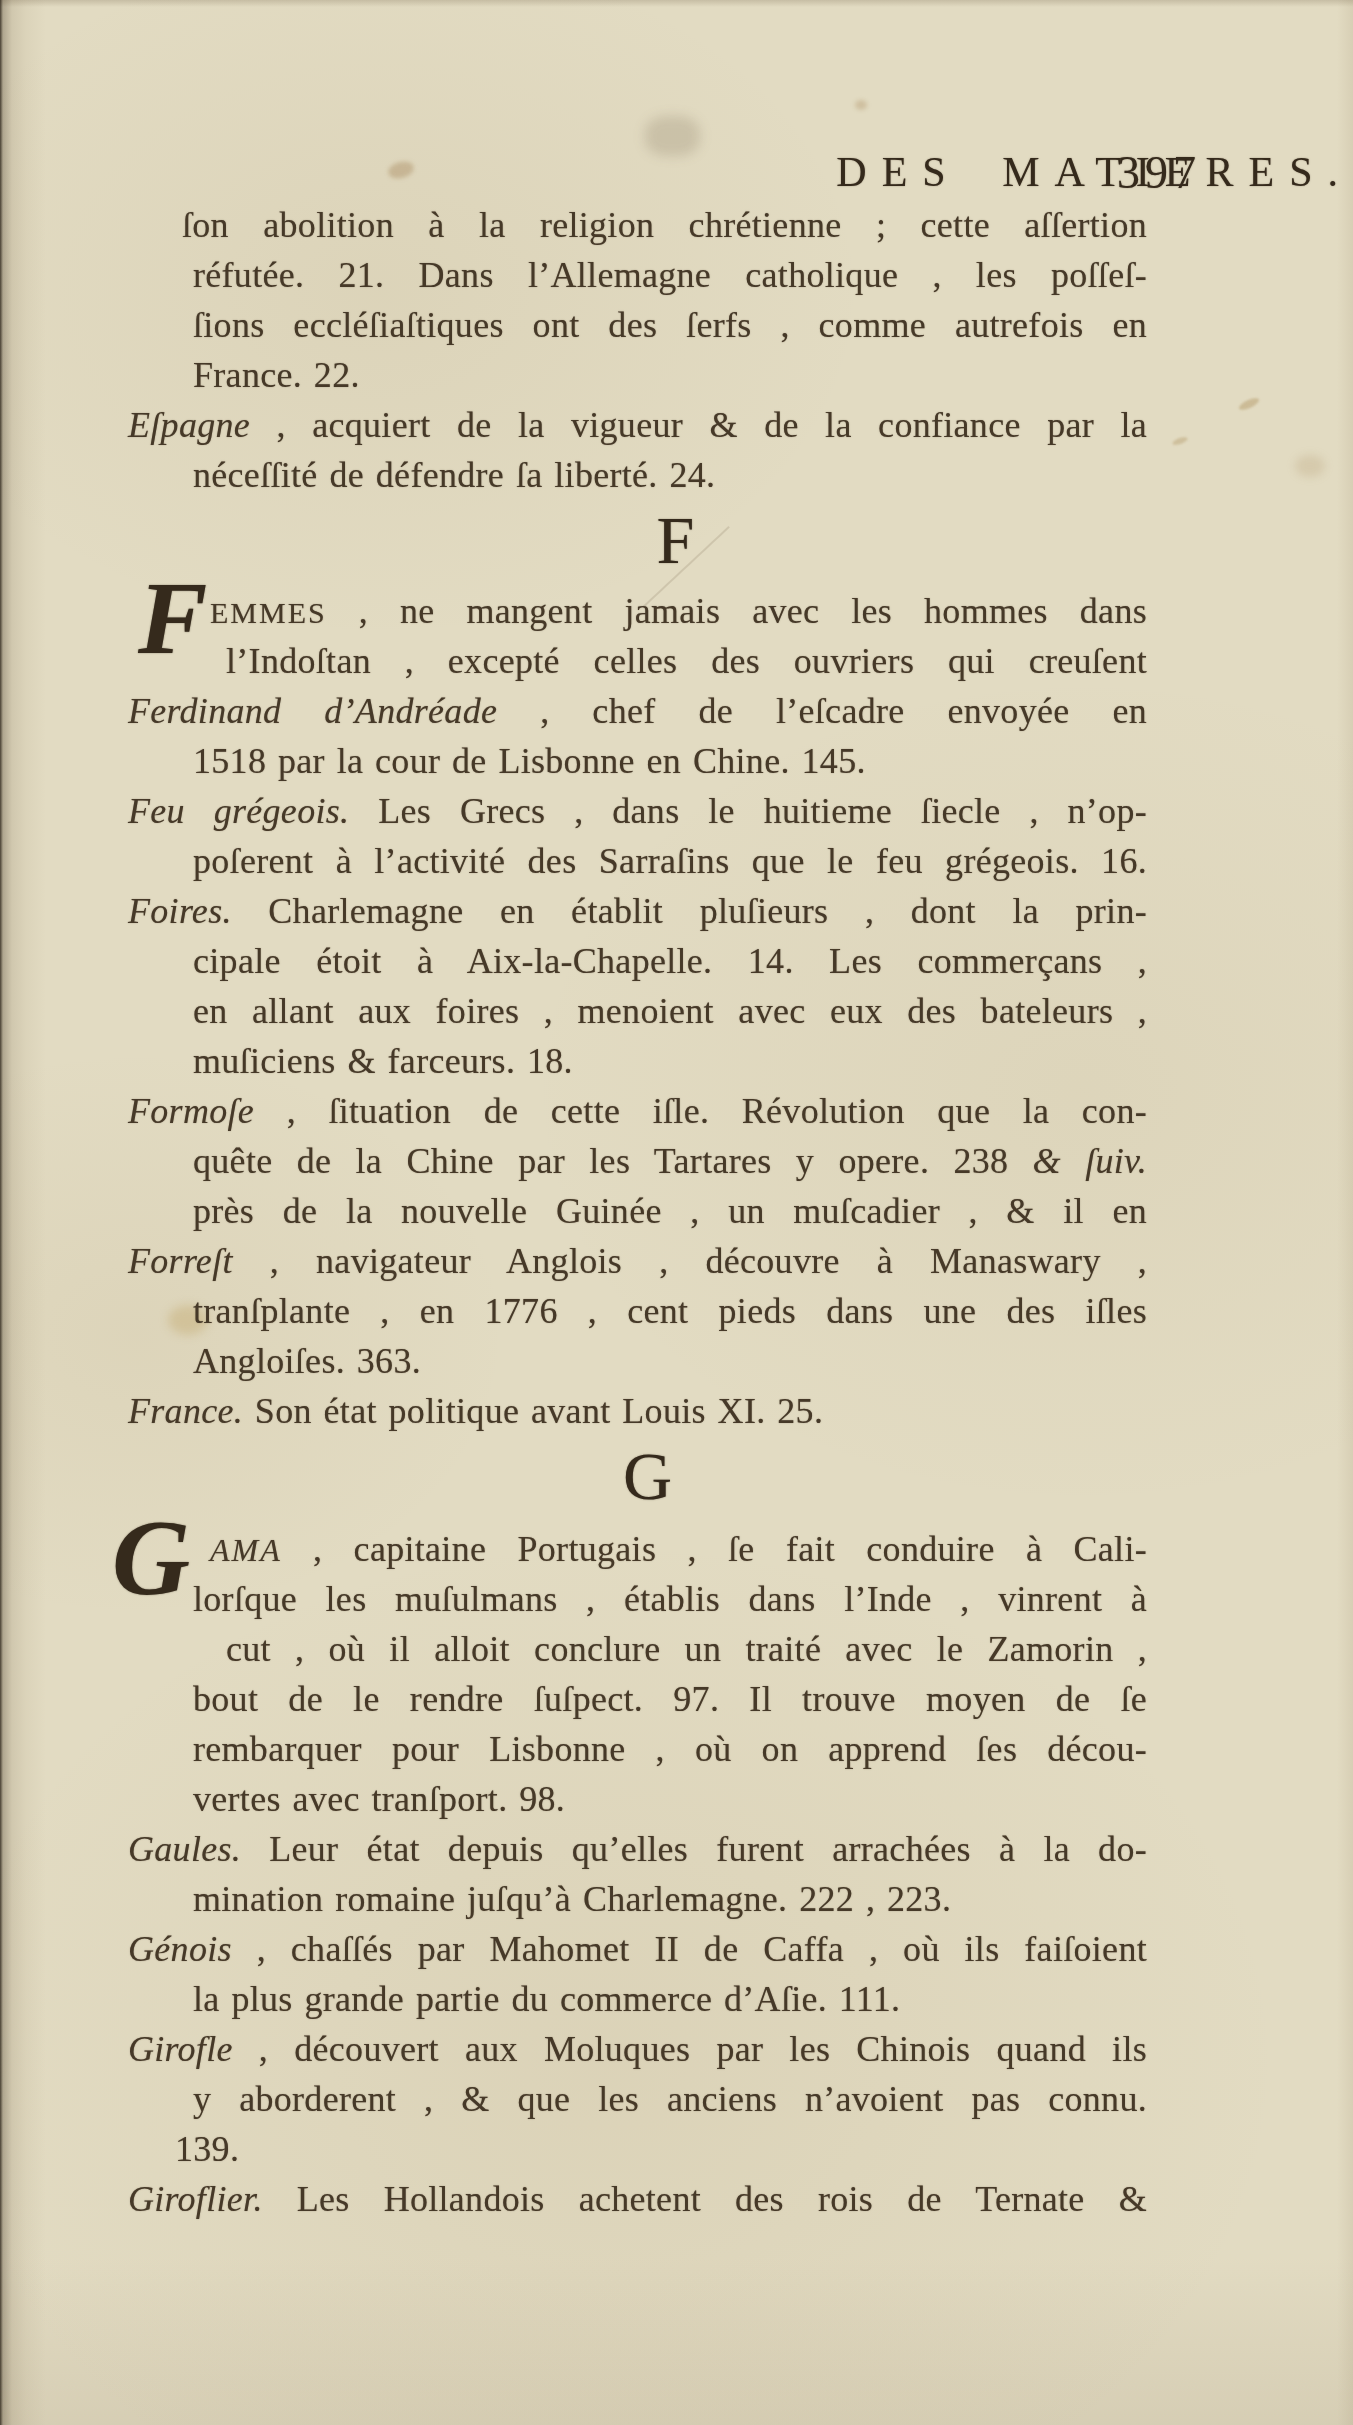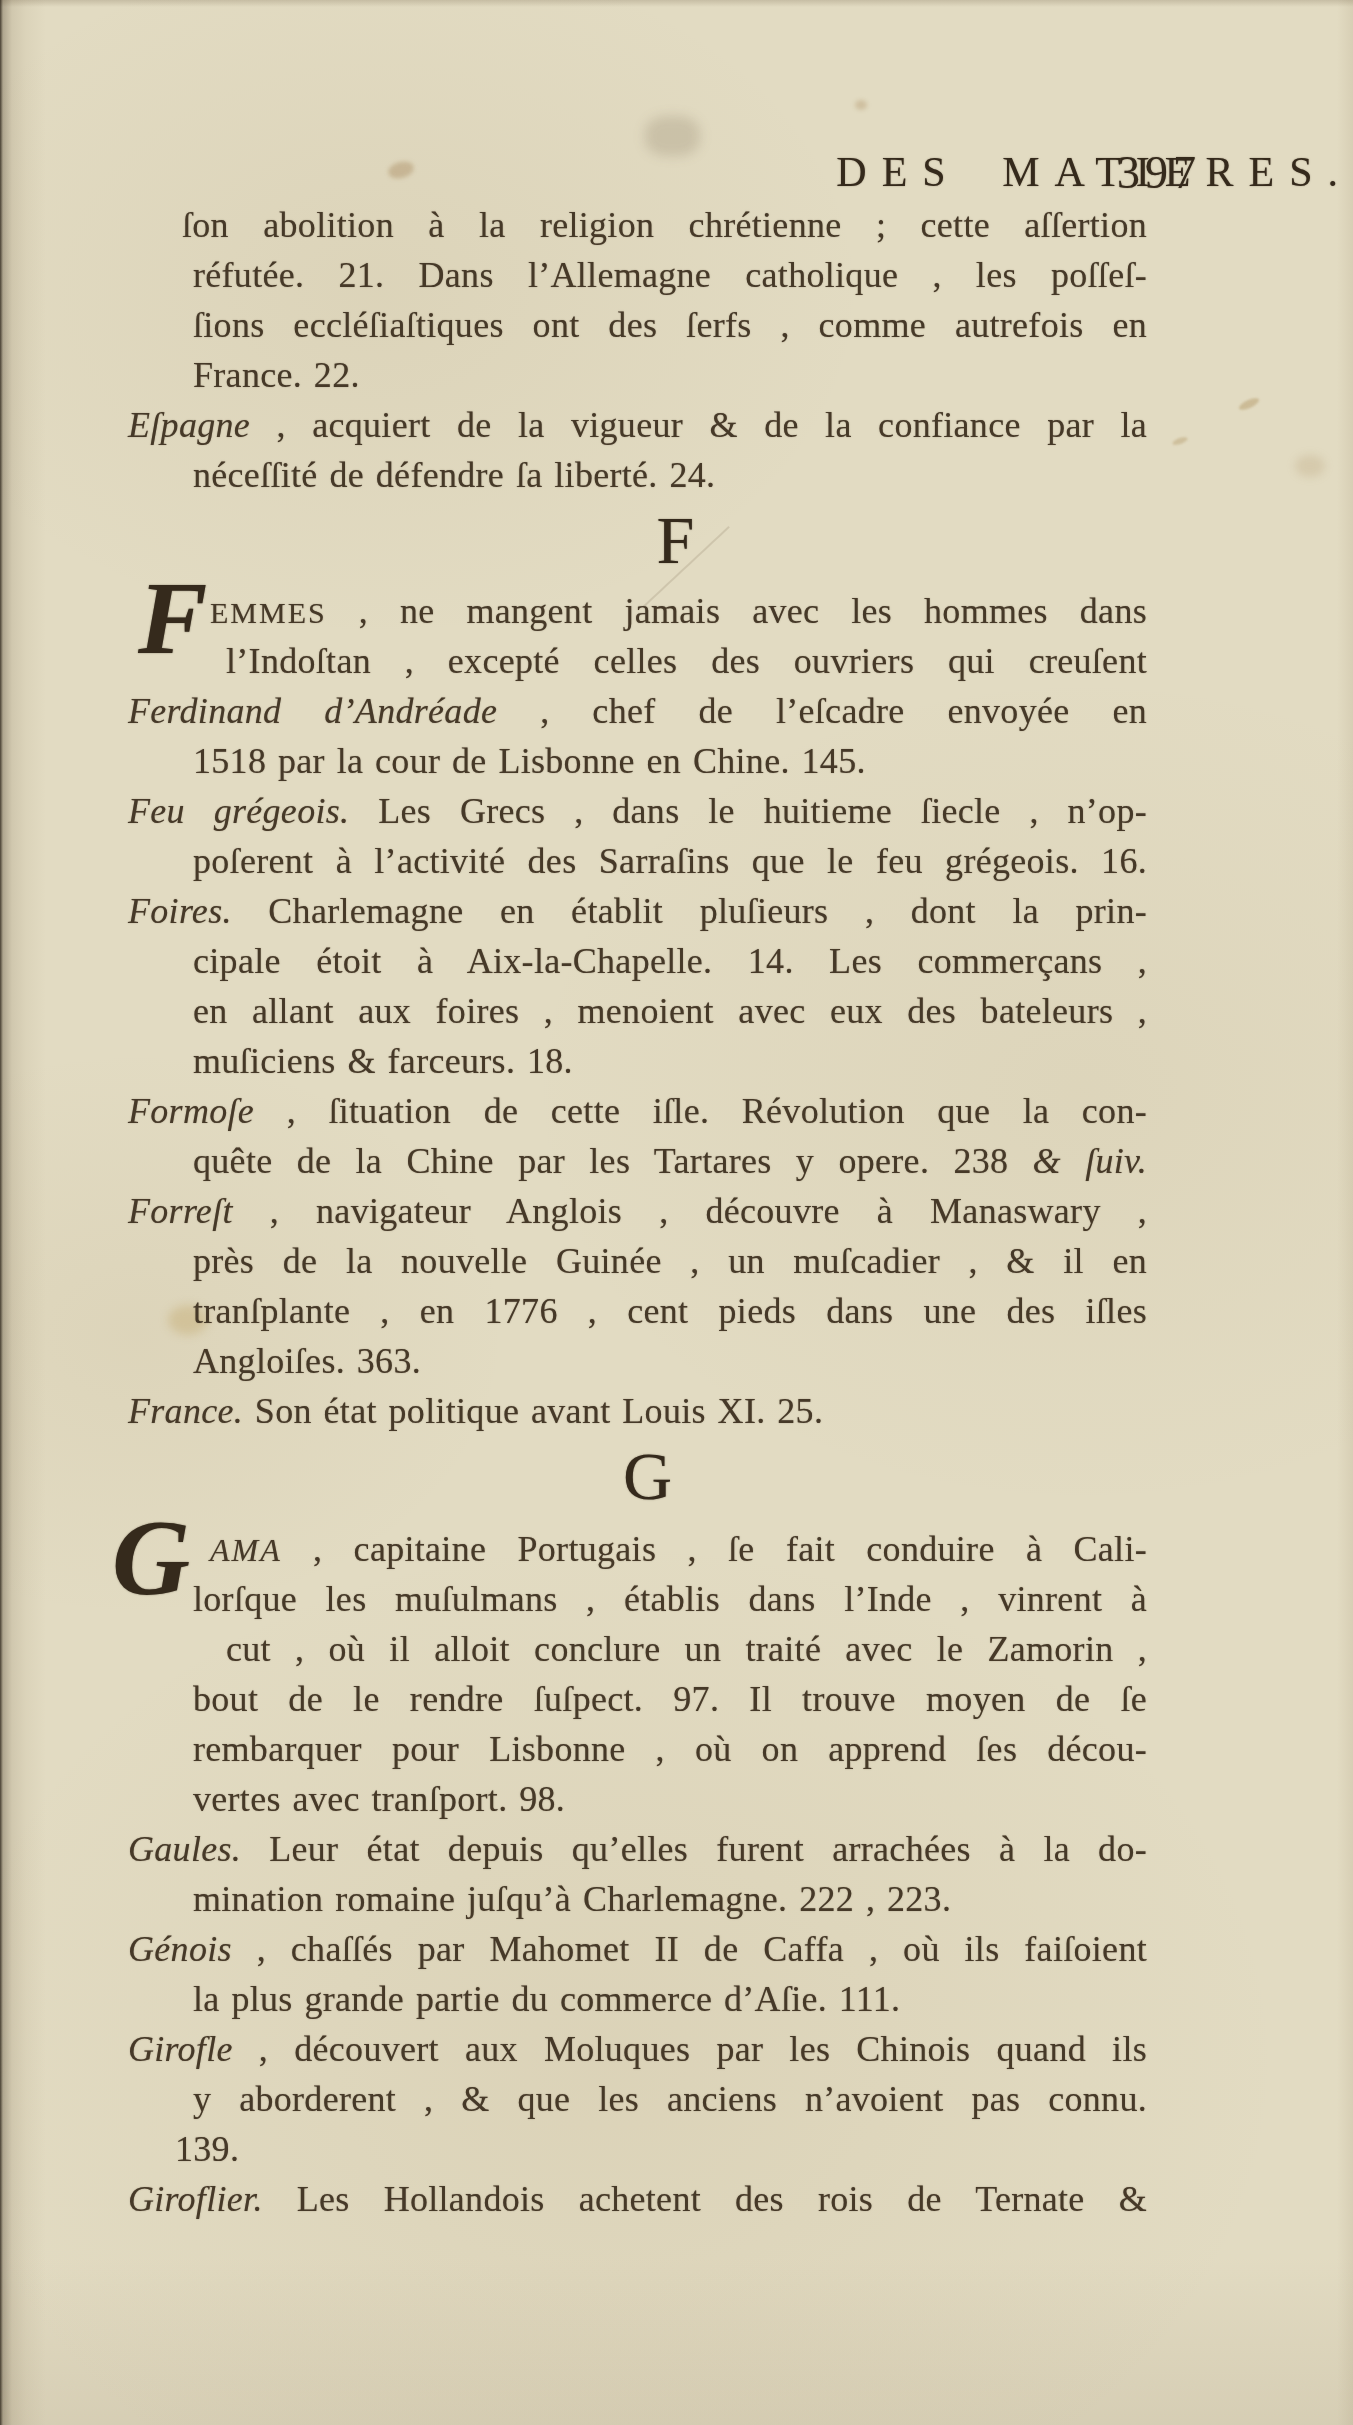--- a/index.html
+++ b/index.html
@@ -124,22 +124,22 @@
         <div class="line t-hang just"><span class="seg-italic">Ferdinand d’Andréade</span><span class="seg-roman"> , chef de l’eſcadre envoyée en</span></div>
         <div class="line t-cont"><span class="seg-roman">1518 par la cour de Lisbonne en Chine. 145.</span></div>
         <div class="line t-hang just"><span class="seg-italic">Feu grégeois.</span><span class="seg-roman"> Les Grecs , dans le huitieme ſiecle , n’op-</span></div>
         <div class="line t-cont just"><span class="seg-roman">poſerent à l’activité des Sarraſins que le feu grégeois. 16.</span></div>
         <div class="line t-hang just"><span class="seg-italic">Foires.</span><span class="seg-roman"> Charlemagne en établit pluſieurs , dont la prin-</span></div>
         <div class="line t-cont just"><span class="seg-roman">cipale étoit à Aix-la-Chapelle. 14. Les commerçans ,</span></div>
         <div class="line t-cont just"><span class="seg-roman">en allant aux foires , menoient avec eux des bateleurs ,</span></div>
         <div class="line t-cont"><span class="seg-roman">muſiciens &amp; farceurs. 18.</span></div>
         <div class="line t-hang just"><span class="seg-italic">Formoſe</span><span class="seg-roman"> , ſituation de cette iſle. Révolution que la con-</span></div>
         <div class="line t-cont just"><span class="seg-roman">quête de la Chine par les Tartares y opere. 238 </span><span class="seg-italic">&amp; ſuiv.</span></div>
+        <div class="line t-cont just"><span class="seg-roman">près de la nouvelle Guinée , un muſcadier , &amp; il en</span></div>
         <div class="line t-hang just"><span class="seg-italic">Forreſt</span><span class="seg-roman"> , navigateur Anglois , découvre à Manaswary ,</span></div>
-        <div class="line t-cont just"><span class="seg-roman">près de la nouvelle Guinée , un muſcadier , &amp; il en</span></div>
         <div class="line t-cont just"><span class="seg-roman">tranſplante , en 1776 , cent pieds dans une des iſles</span></div>
         <div class="line t-cont"><span class="seg-roman">Angloiſes. 363.</span></div>
         <div class="line t-hang"><span class="seg-italic">France.</span><span class="seg-roman"> Son état politique avant Louis XI. 25.</span></div>
       </div>
       <div class="section g">
         <div class="section-heading">G</div>
         <div class="line t-drop1 just"><span class="seg-dropcap">G</span><span class="seg-capsItalic">AMA</span><span class="seg-roman"> , capitaine Portugais , ſe fait conduire à Cali-</span></div>
         <div class="line t-cont just"><span class="seg-roman">lorſque les muſulmans , établis dans l’Inde , vinrent à</span></div>
         <div class="line t-drop2 just"><span class="seg-roman">cut , où il alloit conclure un traité avec le Zamorin ,</span></div>
         <div class="line t-cont just"><span class="seg-roman">bout de le rendre ſuſpect. 97. Il trouve moyen de ſe</span></div>

